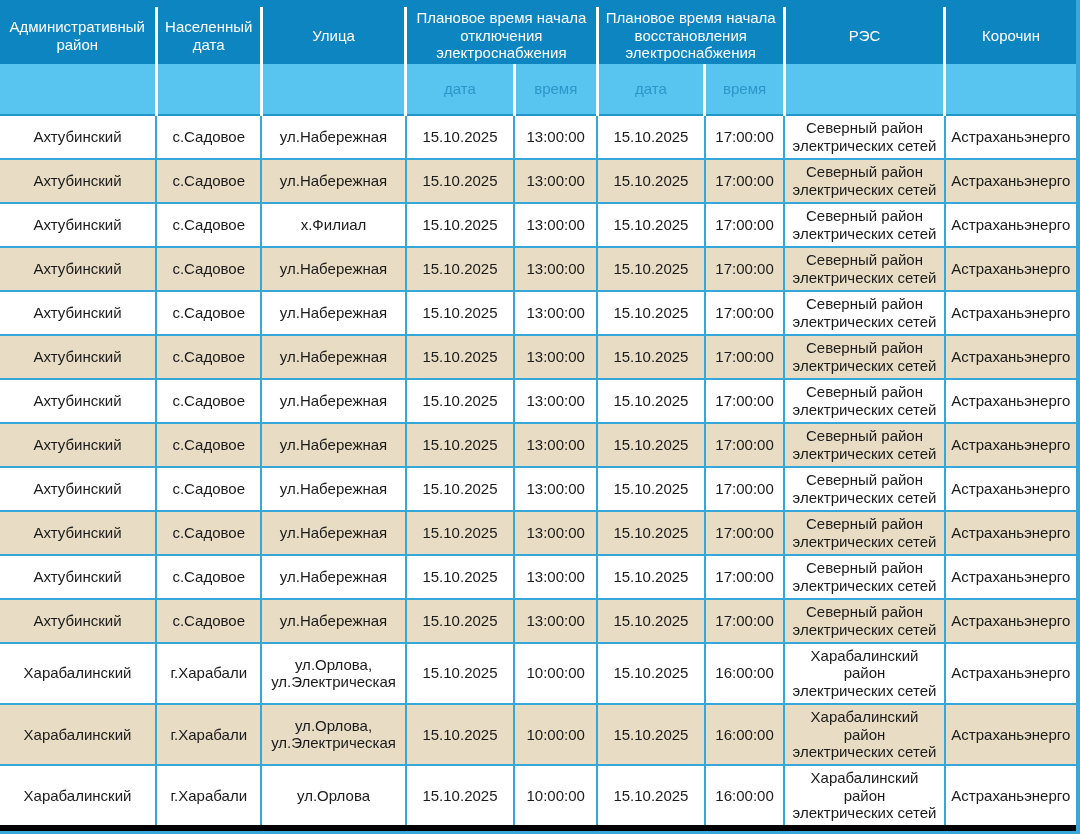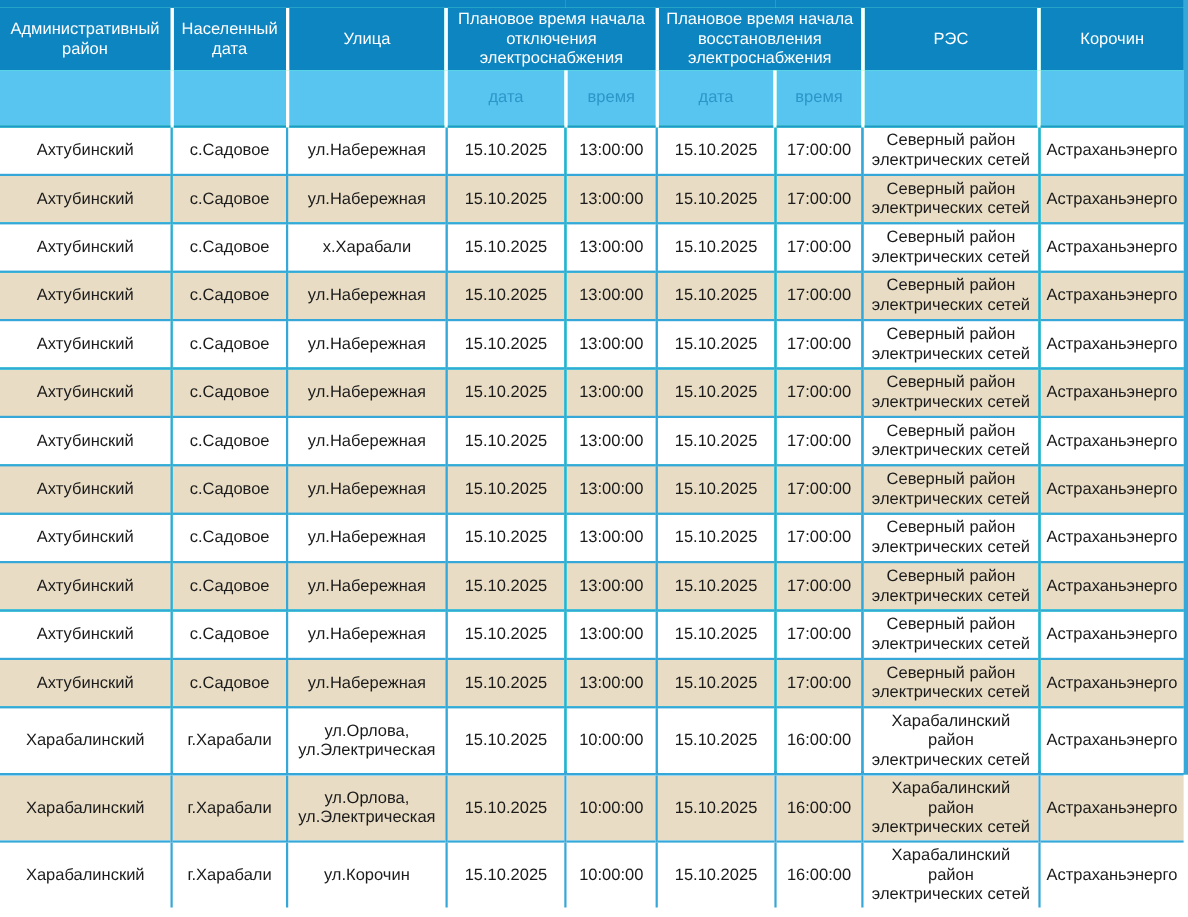--- a/index.html
+++ b/index.html
@@ -10,24 +10,24 @@
     --grid-dark:#2196c9;
     --alt-row:#e8dcc4;
     --row-bg:#ffffff;
     --header-text:#ffffff;
     --cell-text:#1b1b1b;
   }
   *{margin:0;padding:0;box-sizing:border-box;}
   html,body{width:1080px;height:834px;background:#fff;overflow:hidden;}
   body{font-family:"Liberation Sans","DejaVu Sans",sans-serif;color:var(--cell-text);}
   .table-wrap{
-    width:1080px;height:704px;
+    width:1080px;height:834px;
     border-right:4px solid var(--grid);
     border-bottom:3px solid var(--grid);
-    background:#5eead4;
+    background:#000000;
   }
   table{
     width:100%;
     border-collapse:collapse;
     table-layout:fixed;
     border-top:7px solid var(--header-bg);
   }
   col.c1{width:14.5%}col.c2{width:9.8%}col.c3{width:13.4%}
   col.c4{width:10.1%}col.c5{width:7.7%}col.c6{width:10.0%}
   col.c7{width:7.4%}col.c8{width:14.9%}col.c9{width:12.2%}
@@ -135,21 +135,21 @@
           <td>13:00:00</td>
           <td>15.10.2025</td>
           <td>17:00:00</td>
           <td>Северный район
 электрических сетей</td>
           <td>Астраханьэнерго</td>
         </tr>
         <tr>
           <td>Ахтубинский</td>
           <td>с.Садовое</td>
-          <td>х.Харабали</td>
+          <td>х.Филиал</td>
           <td>15.10.2025</td>
           <td>13:00:00</td>
           <td>15.10.2025</td>
           <td>17:00:00</td>
           <td>Северный район
 электрических сетей</td>
           <td>Астраханьэнерго</td>
         </tr>
         <tr class="alt">
           <td>Ахтубинский</td>
@@ -283,21 +283,21 @@
           <td>15.10.2025</td>
           <td>16:00:00</td>
           <td>Харабалинский
 район
 электрических сетей</td>
           <td>Астраханьэнерго</td>
         </tr>
         <tr>
           <td>Харабалинский</td>
           <td>г.Харабали</td>
-          <td>ул.Корочин</td>
+          <td>ул.Орлова</td>
           <td>15.10.2025</td>
           <td>10:00:00</td>
           <td>15.10.2025</td>
           <td>16:00:00</td>
           <td>Харабалинский
 район
 электрических сетей</td>
           <td>Астраханьэнерго</td>
         </tr>
       </tbody>

